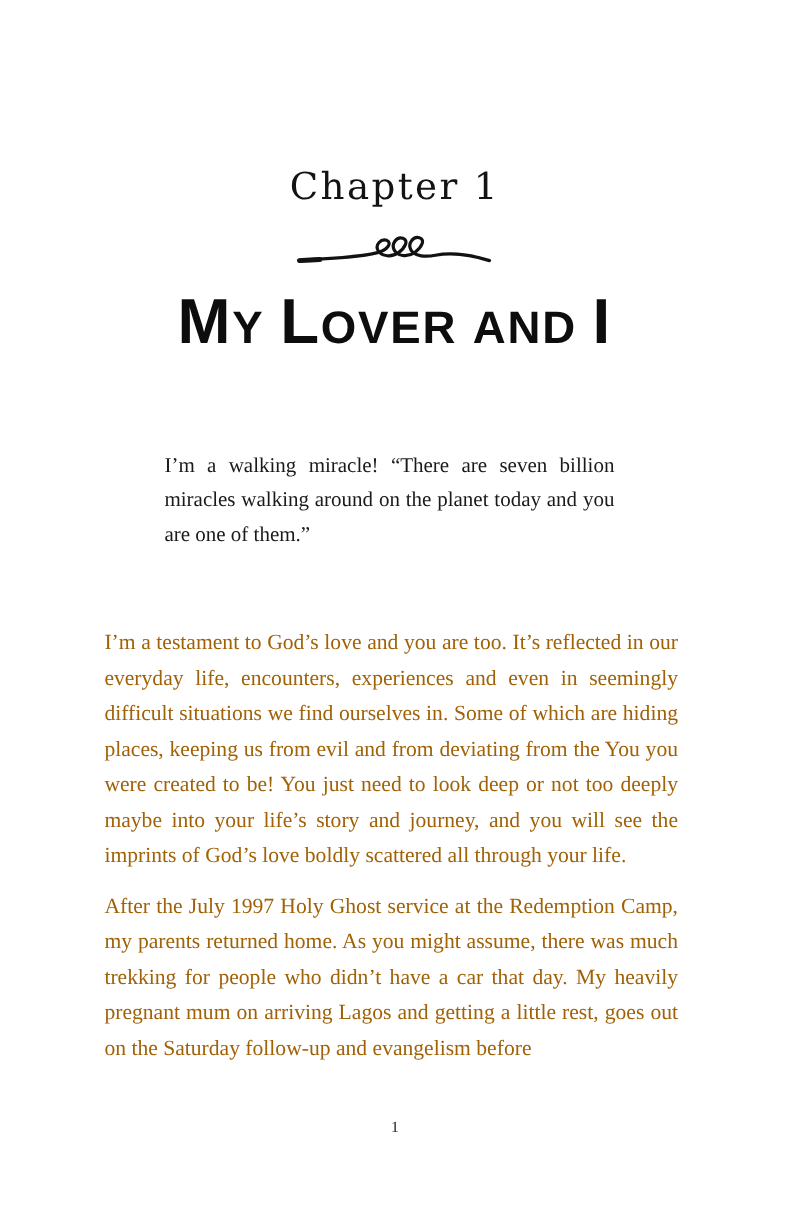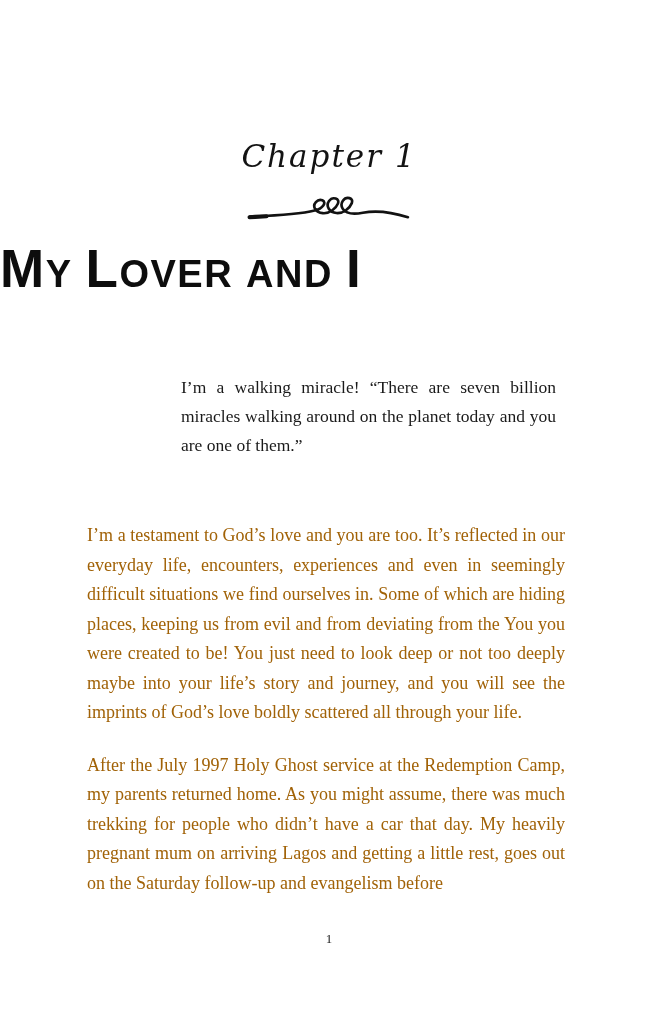--- a/index.html
+++ b/index.html
@@ -18,21 +18,20 @@
   }
 
   
   .chapter-heading {
     position: absolute;
     top: 138px;
     left: 0;
     width: 100%;
     text-align: center;
     font-family: "DejaVu Serif", serif;
-    font-style: italic;
     font-size: 31px;
     letter-spacing: 2px;
     color: #131313;
   }
 
   
   .ornament-wrap {
     position: absolute;
     top: 193px;
     left: 50%;
@@ -41,20 +40,21 @@
     height: 32px;
   }
   .ornament-wrap svg { display: block; width: 100%; height: 100%; }
 
   
   .chapter-title {
     position: absolute;
     top: 238px;
     left: 0;
     width: 100%;
+    text-align: center;
     font-family: "Liberation Sans", sans-serif;
     font-weight: 700;
     letter-spacing: 1.5px;
     color: #0d0d0d;
     line-height: 62px;
     white-space: nowrap;
   }
   .chapter-title .big   { font-size: 53px; }
   .chapter-title .small { font-size: 38px; }
   .chapter-title .space { display: inline-block; width: 13px; }
@@ -62,40 +62,39 @@
   
   .epigraph {
     position: absolute;
     top: 373px;
     left: 137px;
     width: 375px;
     font-size: 17.5px;
     line-height: 29px;
     text-align: justify;
     color: #1a1a1a;
-    margin-left: 44px;
   }
   .epigraph-attribution {
     text-align: right;
     margin-top: 3px;
     font-size: 18px;
   }
 
   
   .body-text {
     position: absolute;
     top: 521px;
     left: 87px;
     width: 478px;
     font-size: 18px;
     line-height: 29.5px;
     text-align: justify;
     color: #a16207;
   }
-  .body-text p + p { margin-top: 23px; }
+  .body-text p + p { margin-top: 13px; }
 
   
   .page-number {
     position: absolute;
     top: 931px;
     left: 0;
     width: 100%;
     text-align: center;
     font-size: 13px;
     color: #222222;

